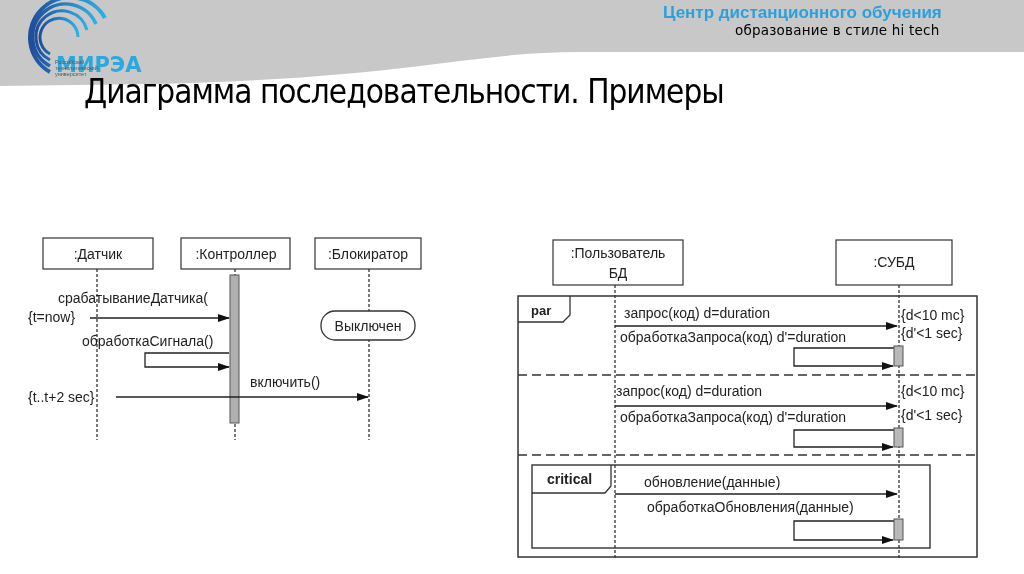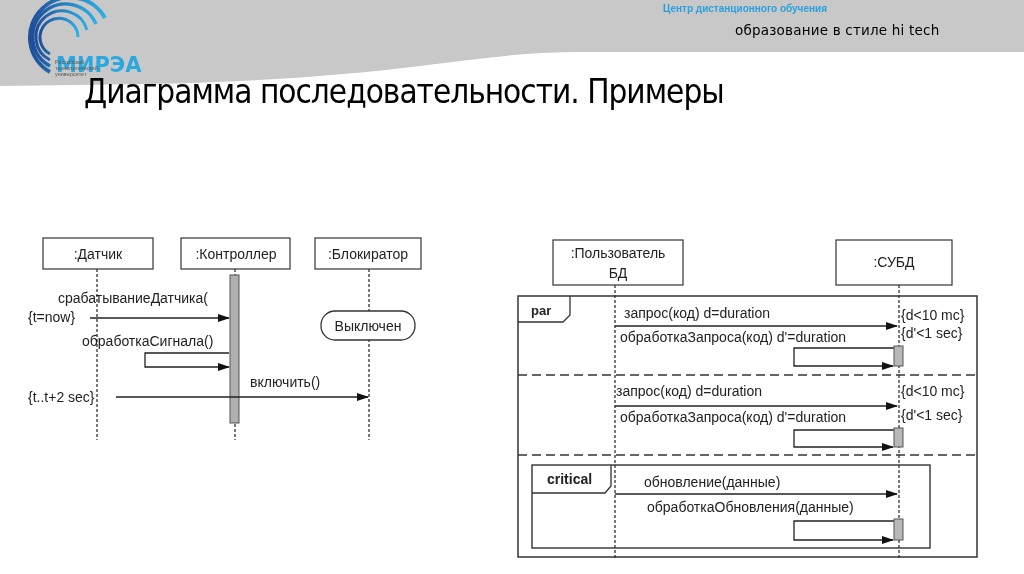--- a/index.html
+++ b/index.html
@@ -14,21 +14,21 @@
     position: absolute; left: 56px; top: 36px;
     font-family: "DejaVu Sans", sans-serif; font-weight: bold;
     font-size: 21px; color: #2aa8e0; letter-spacing: 0px; margin-top: 17px;
   }
   .logo-sub {
     position: absolute; left: 55px; top: 59px;
     font-size: 5.5px; line-height: 6px; color: #555;
   }
   .center-title {
     position: absolute; left: 628px; top: 3px;
-    font-size: 10px; font-weight: bold; color: #2aa0dc; padding-left: 35px;
+    font-size: 17px; font-weight: bold; color: #2aa0dc; padding-left: 35px;
   }
   .center-sub {
     position: absolute; left: 735px; top: 22px;
     font-family: "DejaVu Sans", sans-serif;
     font-size: 13.5px; color: #000000; letter-spacing: 0.2px;
   }
   .page-title {
     position: absolute; left: 84px; top: 72px;
     font-family: "DejaVu Sans", sans-serif;
     font-size: 33px; color: #000; letter-spacing: -1.1px;

